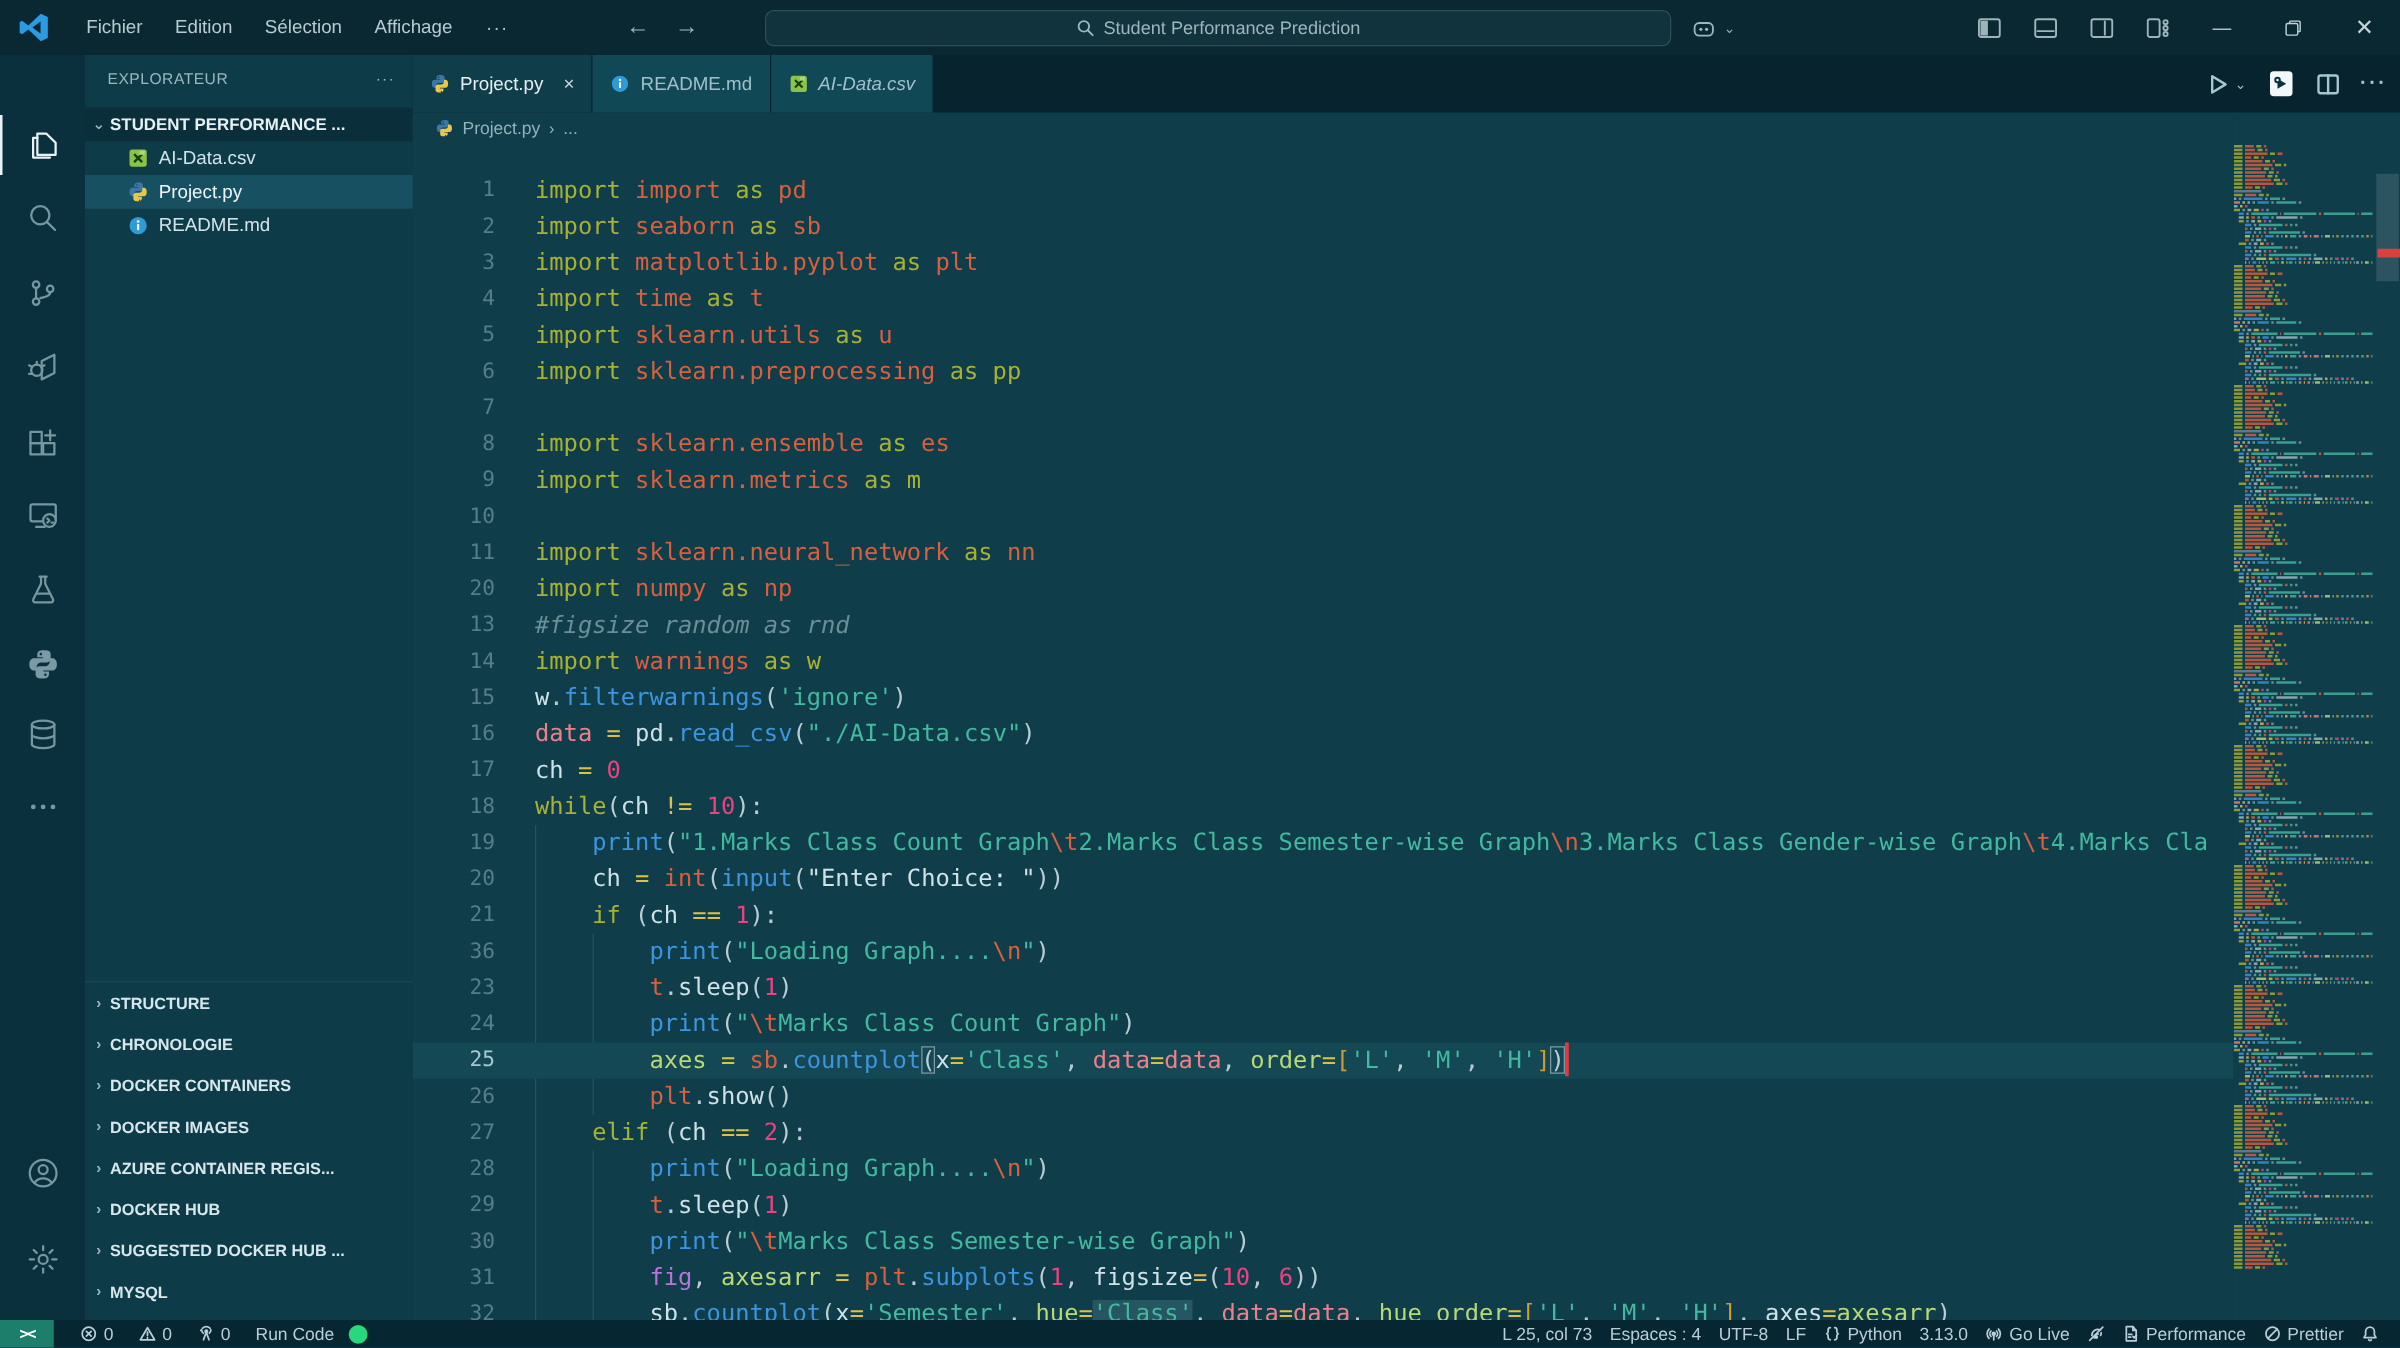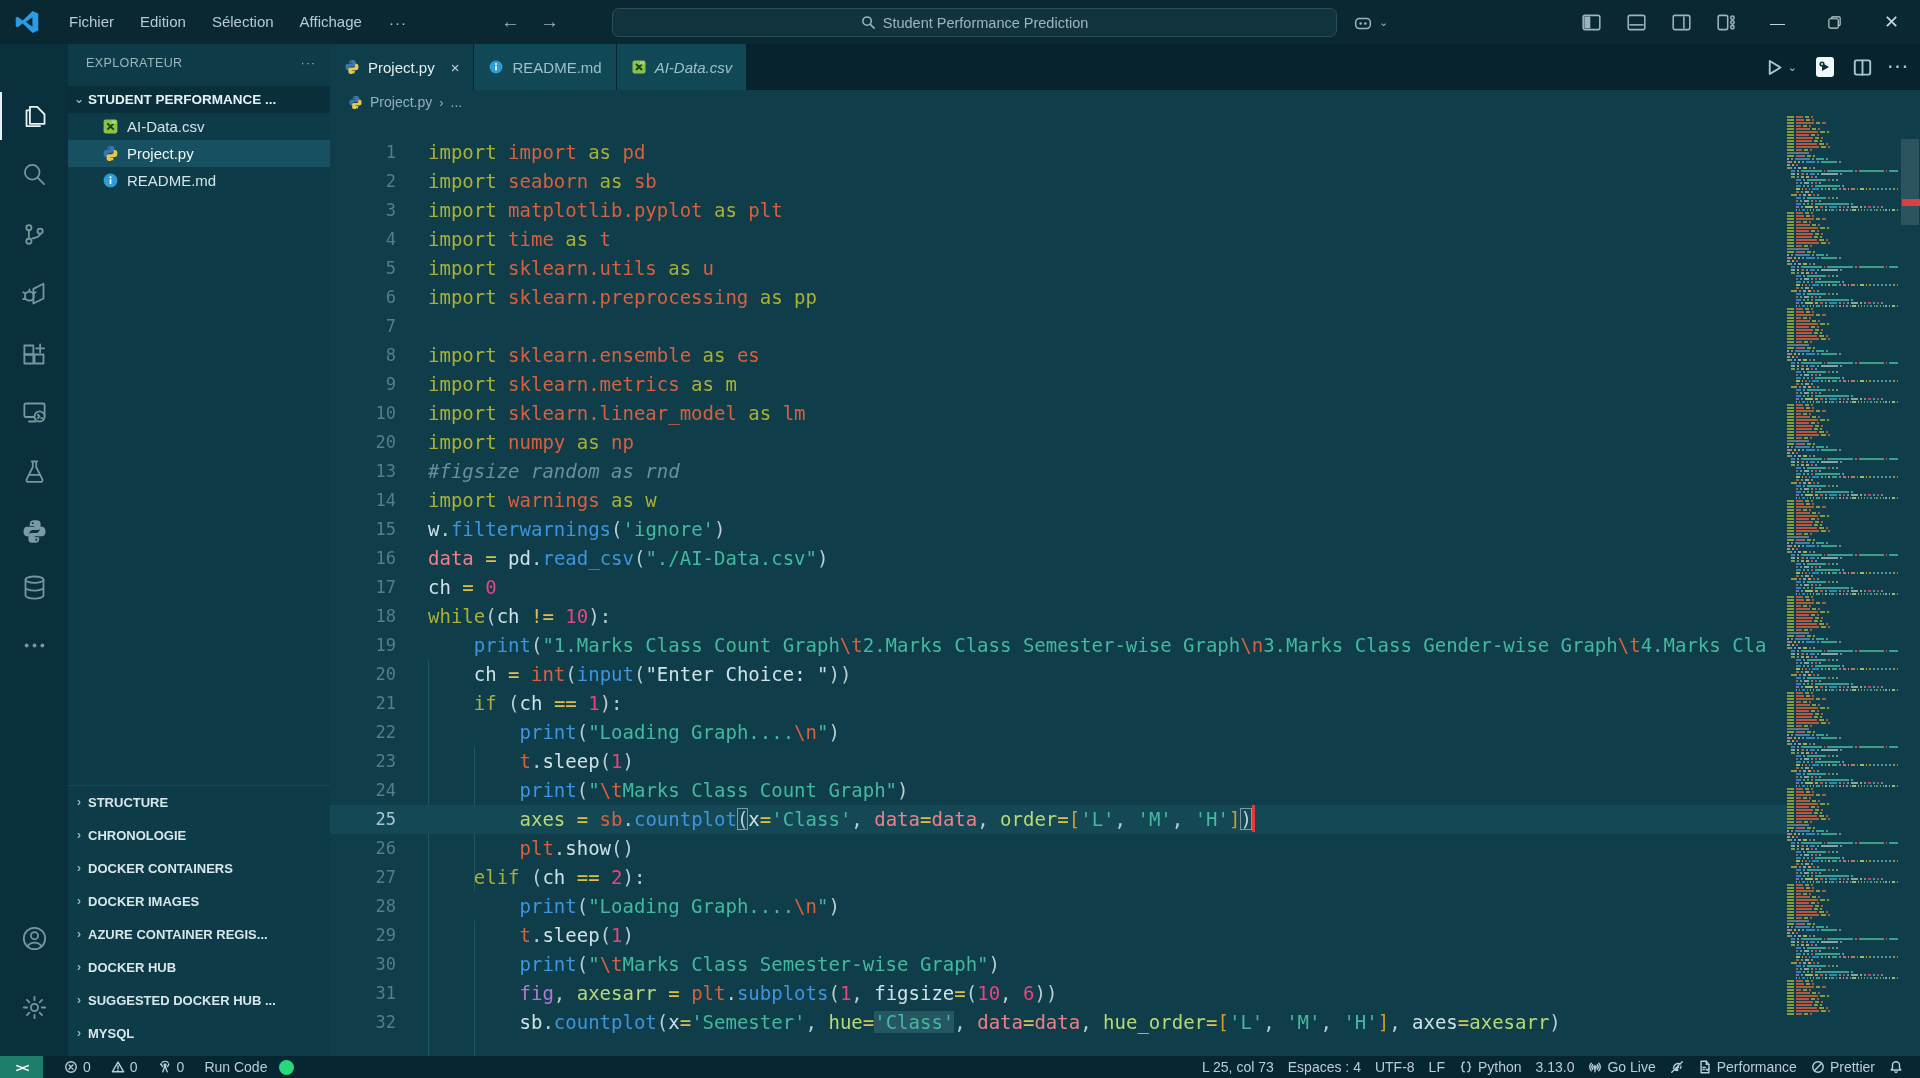--- a/index.html
+++ b/index.html
@@ -396,32 +396,33 @@
   <div id="code-lines">
       <div class="line"><span class="ln">1</span><span class="lc"><span class="tk-kw">import </span><span class="tk-mod">import</span><span class="tk-kw"> as </span><span class="tk-mod">pd</span></span></div>
       <div class="line"><span class="ln">2</span><span class="lc"><span class="tk-kw">import </span><span class="tk-mod">seaborn</span><span class="tk-kw"> as </span><span class="tk-mod">sb</span></span></div>
       <div class="line"><span class="ln">3</span><span class="lc"><span class="tk-kw">import </span><span class="tk-mod">matplotlib.pyplot</span><span class="tk-kw"> as </span><span class="tk-mod">plt</span></span></div>
       <div class="line"><span class="ln">4</span><span class="lc"><span class="tk-kw">import </span><span class="tk-mod">time</span><span class="tk-kw"> as </span><span class="tk-mod">t</span></span></div>
       <div class="line"><span class="ln">5</span><span class="lc"><span class="tk-kw">import </span><span class="tk-mod">sklearn.utils</span><span class="tk-kw"> as </span><span class="tk-mod">u</span></span></div>
       <div class="line"><span class="ln">6</span><span class="lc"><span class="tk-kw">import </span><span class="tk-mod">sklearn.preprocessing</span><span class="tk-kw"> as </span><span class="tk-kw">pp</span></span></div>
       <div class="line"><span class="ln">7</span></div>
       <div class="line"><span class="ln">8</span><span class="lc"><span class="tk-kw">import </span><span class="tk-mod">sklearn.ensemble</span><span class="tk-kw"> as </span><span class="tk-mod">es</span></span></div>
       <div class="line"><span class="ln">9</span><span class="lc"><span class="tk-kw">import </span><span class="tk-mod">sklearn.metrics</span><span class="tk-kw"> as </span><span class="tk-kw">m</span></span></div>
-      <div class="line"><span class="ln">10</span><span class="lc"><span class="tk-kw">import </span><span class="tk-mod">sklearn.linear_model</span><span class="tk-kw"> as </span><span class="tk-mod">lm</span></span></div>
+      <div class="line"><span class="ln">10</span></div>
+      <div class="line"><span class="ln">11</span><span class="lc"><span class="tk-kw">import </span><span class="tk-mod">sklearn.neural_network</span><span class="tk-kw"> as </span><span class="tk-mod">nn</span></span></div>
       <div class="line"><span class="ln">20</span><span class="lc"><span class="tk-kw">import </span><span class="tk-mod">numpy</span><span class="tk-kw"> as </span><span class="tk-mod">np</span></span></div>
       <div class="line"><span class="ln">13</span><span class="lc"><span class="tk-com">#figsize random as rnd</span></span></div>
       <div class="line"><span class="ln">14</span><span class="lc"><span class="tk-kw">import </span><span class="tk-mod">warnings</span><span class="tk-kw"> as </span><span class="tk-kw">w</span></span></div>
       <div class="line"><span class="ln">15</span><span class="lc"><span class="tk-var">w</span><span class="tk-pun">.</span><span class="tk-fn">filterwarnings</span><span class="tk-pun">(</span><span class="tk-str">'ignore'</span><span class="tk-pun">)</span></span></div>
       <div class="line"><span class="ln">16</span><span class="lc"><span class="tk-dat">data </span><span class="tk-op">= </span><span class="tk-var">pd</span><span class="tk-pun">.</span><span class="tk-fn">read_csv</span><span class="tk-pun">(</span><span class="tk-str">"./AI-Data.csv"</span><span class="tk-pun">)</span></span></div>
       <div class="line"><span class="ln">17</span><span class="lc"><span class="tk-var">ch </span><span class="tk-op">= </span><span class="tk-num">0</span></span></div>
       <div class="line"><span class="ln">18</span><span class="lc"><span class="tk-kw">while</span><span class="tk-pun">(</span><span class="tk-var">ch </span><span class="tk-op">!= </span><span class="tk-num">10</span><span class="tk-pun">):</span></span></div>
       <div class="line"><span class="ln">19</span><span class="lc"><span class="tk-pun">    </span><span class="tk-fn">print</span><span class="tk-pun">(</span><span class="tk-str">"1.Marks Class Count Graph</span><span class="tk-esc">\t</span><span class="tk-str">2.Marks Class Semester-wise Graph</span><span class="tk-esc">\n</span><span class="tk-str">3.Marks Class Gender-wise Graph</span><span class="tk-esc">\t</span><span class="tk-str">4.Marks Cla</span></span></div>
       <div class="line"><span class="ln">20</span><span class="lc"><span class="tk-pun">    </span><span class="tk-var">ch </span><span class="tk-op">= </span><span class="tk-mod">int</span><span class="tk-pun">(</span><span class="tk-fn">input</span><span class="tk-pun">(</span><span class="tk-var">"Enter Choice: "</span><span class="tk-pun">))</span></span></div>
       <div class="line"><span class="ln">21</span><span class="lc"><span class="tk-pun">    </span><span class="tk-kw">if </span><span class="tk-pun">(</span><span class="tk-var">ch </span><span class="tk-op">== </span><span class="tk-num">1</span><span class="tk-pun">):</span></span></div>
-      <div class="line"><span class="ln">22</span><span class="lc"><span class="tk-pun">        </span><span class="tk-fn">print</span><span class="tk-pun">(</span><span class="tk-str">"Loading Graph....</span><span class="tk-esc">\n</span><span class="tk-str">"</span><span class="tk-pun">)</span></span></div>
+      <div class="line"><span class="ln">36</span><span class="lc"><span class="tk-pun">        </span><span class="tk-fn">print</span><span class="tk-pun">(</span><span class="tk-str">"Loading Graph....</span><span class="tk-esc">\n</span><span class="tk-str">"</span><span class="tk-pun">)</span></span></div>
       <div class="line"><span class="ln">23</span><span class="lc"><span class="tk-pun">        </span><span class="tk-mod">t</span><span class="tk-pun">.</span><span class="tk-var">sleep</span><span class="tk-pun">(</span><span class="tk-num">1</span><span class="tk-pun">)</span></span></div>
       <div class="line"><span class="ln">24</span><span class="lc"><span class="tk-pun">        </span><span class="tk-fn">print</span><span class="tk-pun">(</span><span class="tk-str">"</span><span class="tk-esc">\t</span><span class="tk-str">Marks Class Count Graph"</span><span class="tk-pun">)</span></span></div>
       <div class="line current"><span class="ln" style="color: rgb(166, 200, 211);">25</span><span class="lc"><span class="tk-pun">        </span><span class="tk-grn">axes </span><span class="tk-op">= </span><span class="tk-mod">sb</span><span class="tk-pun">.</span><span class="tk-fn">countplot</span><span class="tk-bm">(</span><span class="tk-var">x</span><span class="tk-op">=</span><span class="tk-str">'Class'</span><span class="tk-pun">, </span><span class="tk-dat">data</span><span class="tk-op">=</span><span class="tk-dat">data</span><span class="tk-pun">, </span><span class="tk-grn">order</span><span class="tk-op">=</span><span class="tk-brk">[</span><span class="tk-str">'L'</span><span class="tk-pun">, </span><span class="tk-str">'M'</span><span class="tk-pun">, </span><span class="tk-str">'H'</span><span class="tk-brk">]</span><span class="tk-bm">)</span><span class="tk-cur"></span></span></div>
       <div class="line"><span class="ln">26</span><span class="lc"><span class="tk-pun">        </span><span class="tk-mod">plt</span><span class="tk-pun">.</span><span class="tk-var">show</span><span class="tk-pun">()</span></span></div>
       <div class="line"><span class="ln">27</span><span class="lc"><span class="tk-pun">    </span><span class="tk-kw">elif </span><span class="tk-pun">(</span><span class="tk-var">ch </span><span class="tk-op">== </span><span class="tk-num">2</span><span class="tk-pun">):</span></span></div>
       <div class="line"><span class="ln">28</span><span class="lc"><span class="tk-pun">        </span><span class="tk-fn">print</span><span class="tk-pun">(</span><span class="tk-str">"Loading Graph....</span><span class="tk-esc">\n</span><span class="tk-str">"</span><span class="tk-pun">)</span></span></div>
       <div class="line"><span class="ln">29</span><span class="lc"><span class="tk-pun">        </span><span class="tk-mod">t</span><span class="tk-pun">.</span><span class="tk-var">sleep</span><span class="tk-pun">(</span><span class="tk-num">1</span><span class="tk-pun">)</span></span></div>
       <div class="line"><span class="ln">30</span><span class="lc"><span class="tk-pun">        </span><span class="tk-fn">print</span><span class="tk-pun">(</span><span class="tk-str">"</span><span class="tk-esc">\t</span><span class="tk-str">Marks Class Semester-wise Graph"</span><span class="tk-pun">)</span></span></div>
       <div class="line"><span class="ln">31</span><span class="lc"><span class="tk-pun">        </span><span class="tk-fig">fig</span><span class="tk-pun">, </span><span class="tk-grn">axesarr </span><span class="tk-op">= </span><span class="tk-mod">plt</span><span class="tk-pun">.</span><span class="tk-fn">subplots</span><span class="tk-pun">(</span><span class="tk-num">1</span><span class="tk-pun">, </span><span class="tk-var">figsize</span><span class="tk-op">=</span><span class="tk-pun">(</span><span class="tk-num">10</span><span class="tk-pun">, </span><span class="tk-num">6</span><span class="tk-pun">))</span></span></div>
       <div class="line"><span class="ln">32</span><span class="lc"><span class="tk-pun">        </span><span class="tk-var">sb</span><span class="tk-pun">.</span><span class="tk-fn">countplot</span><span class="tk-pun">(</span><span class="tk-var">x</span><span class="tk-op">=</span><span class="tk-str">'Semester'</span><span class="tk-pun">, </span><span class="tk-grn">hue</span><span class="tk-op">=</span><span class="tk-shl">'Class'</span><span class="tk-pun">, </span><span class="tk-dat">data</span><span class="tk-op">=</span><span class="tk-dat">data</span><span class="tk-pun">, </span><span class="tk-grn">hue_order</span><span class="tk-op">=</span><span class="tk-brk">[</span><span class="tk-str">'L'</span><span class="tk-pun">, </span><span class="tk-str">'M'</span><span class="tk-pun">, </span><span class="tk-str">'H'</span><span class="tk-brk">]</span><span class="tk-pun">, </span><span class="tk-var">axes</span><span class="tk-op">=</span><span class="tk-grn">axesarr</span><span class="tk-pun">)</span></span></div>

